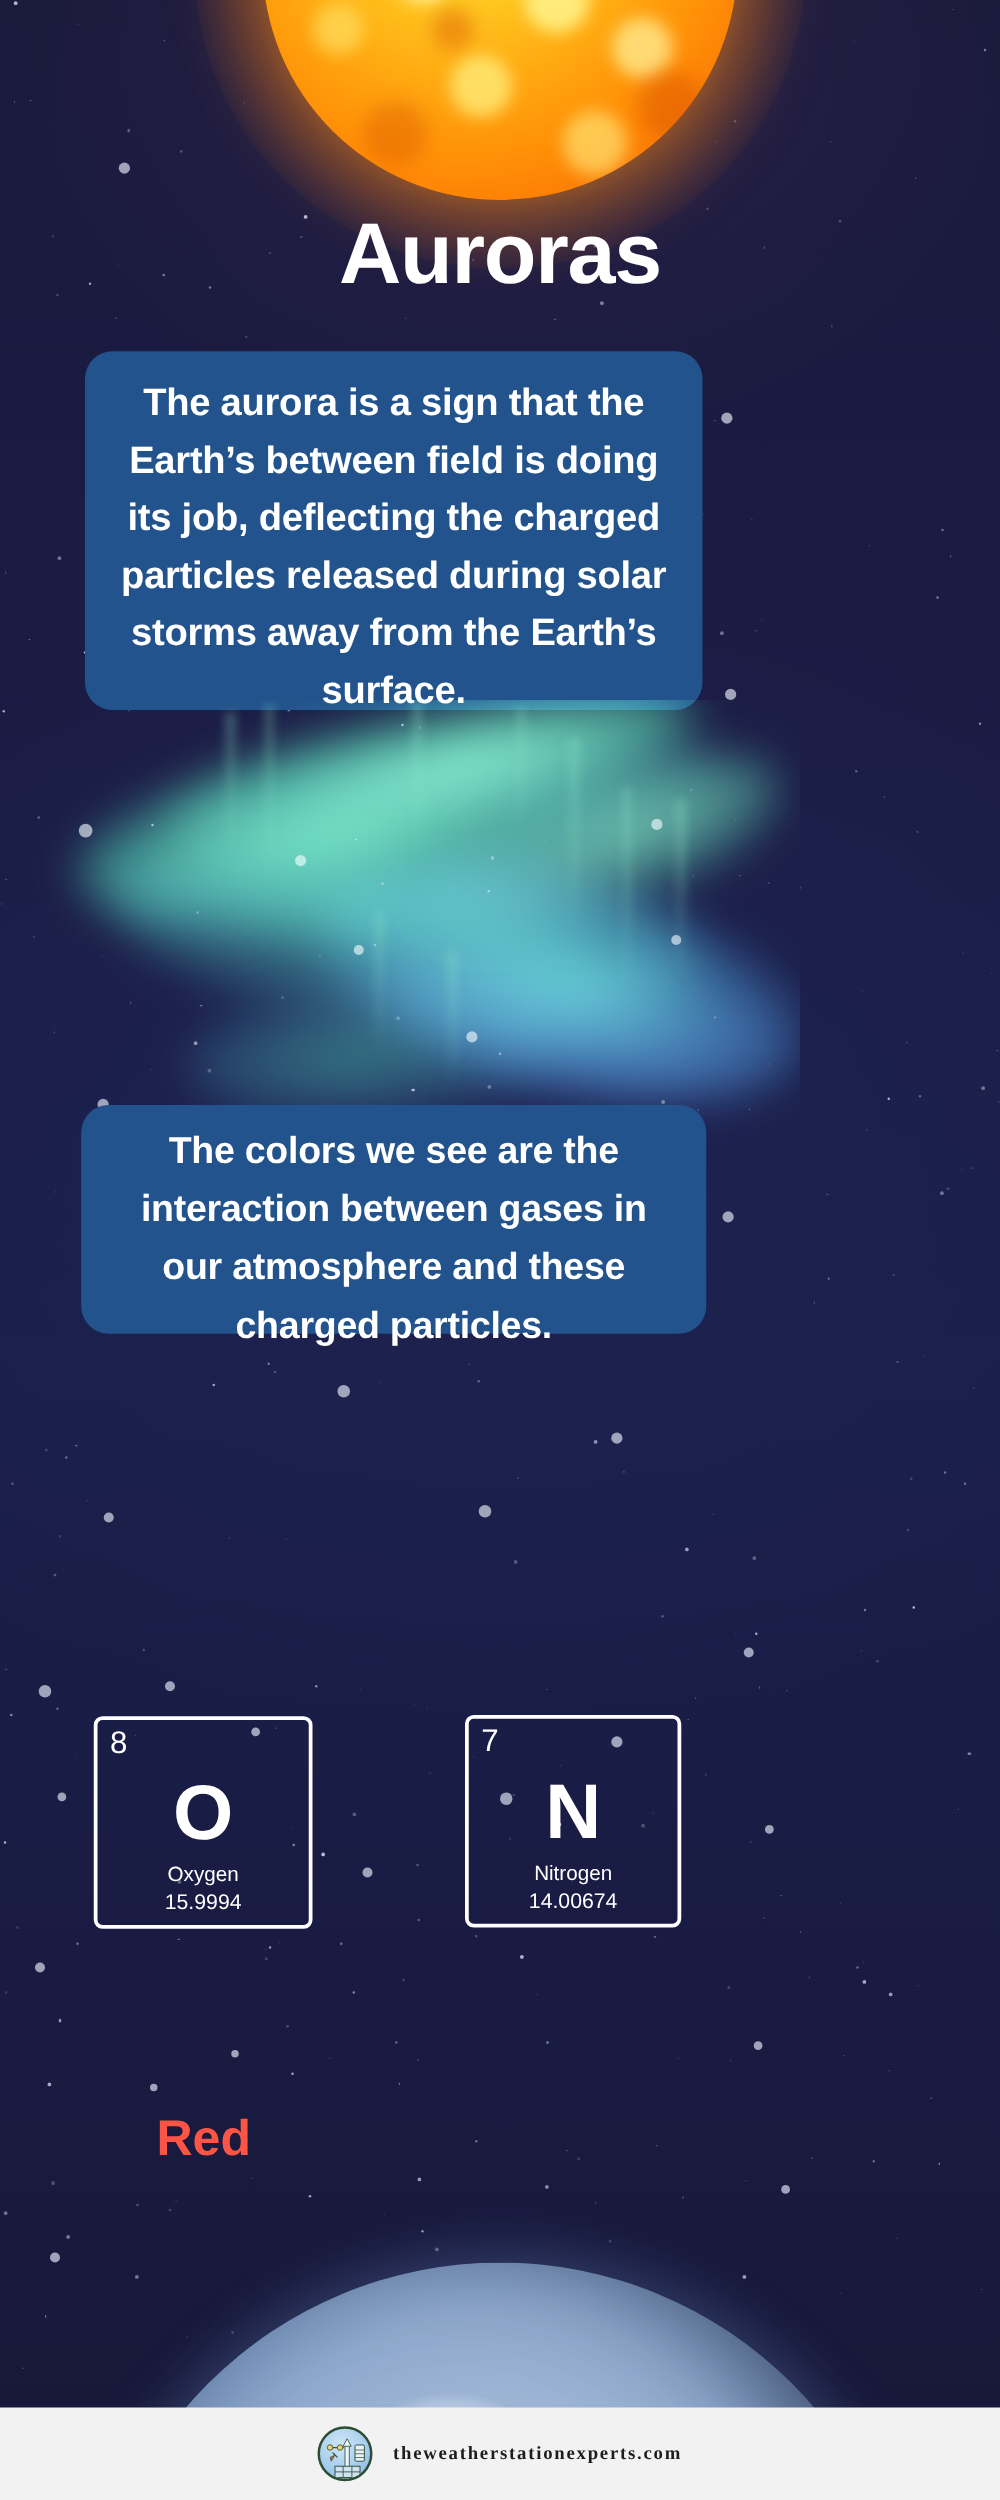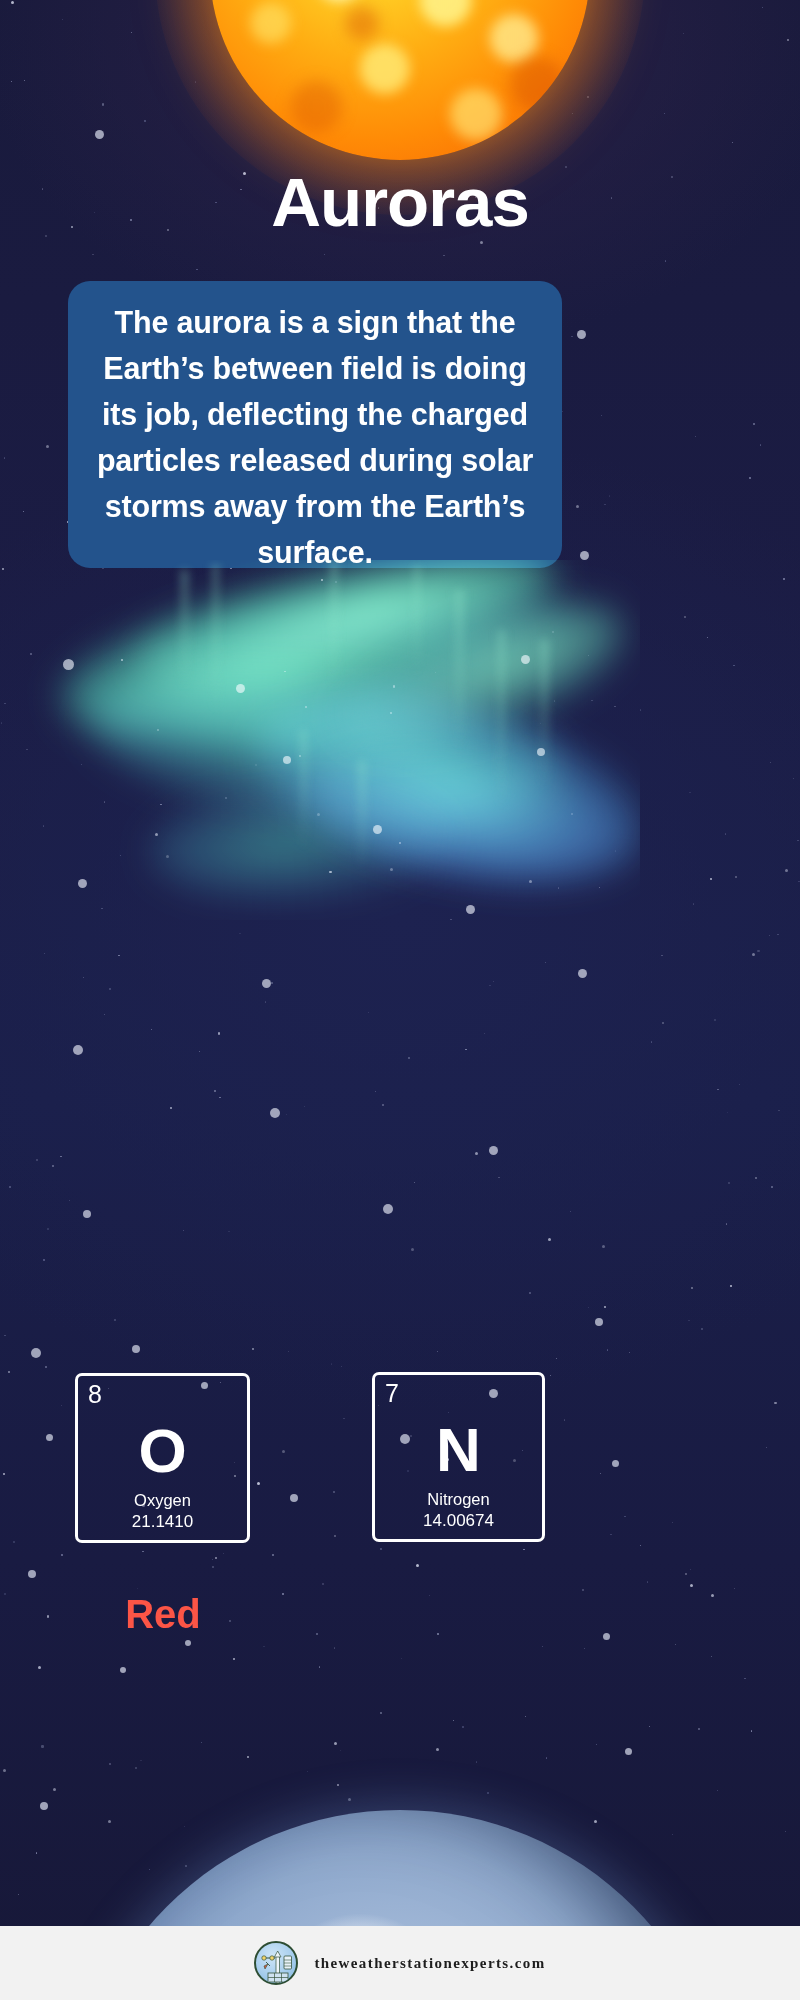--- a/index.html
+++ b/index.html
@@ -201,21 +201,21 @@
     text-align:center; font-size:17px; font-weight:normal;
   }
 
   
   .colorword {
     position:absolute;
     font-size:40px; font-weight:bold; line-height:1;
     text-align:center; width:230px;
   }
   #cw-green  { left:48px;  top:1572px; color:#72c944; }
-  #cw-red    { left:48px;  top:1594px; color:#fc5546; }
+  #cw-red    { left:48px;  top:1691px; color:#fc5546; }
   #cw-blue   { left:345px; top:1572px; color:#35aaf6; }
   #cw-purple { left:345px; top:1625px; color:#c169ef; }
 
   
   .footer {
     position:absolute; left:0; right:0; bottom:0;
     height:74px;
     background:#f2f2f2;
     display:flex; align-items:center; justify-content:center;
     gap:16px;
@@ -634,28 +634,31 @@
     <div class="ray" style="left:212px; top:4px;   width:7px;  height:150px;"></div>
     <div class="ray" style="left:330px; top:0px;   width:8px;  height:130px;"></div>
     <div class="ray" style="left:414px; top:6px;   width:6px;  height:110px;"></div>
     <div class="ray" style="left:455px; top:30px;  width:9px;  height:160px;"></div>
     <div class="ray" style="left:498px; top:70px;  width:7px;  height:180px;"></div>
     <div class="ray" style="left:540px; top:80px;  width:9px;  height:150px;"></div>
     <div class="ray" style="left:300px; top:170px; width:7px;  height:120px;"></div>
     <div class="ray" style="left:358px; top:200px; width:8px;  height:110px;"></div>
   </div>
 
+  <div class="card" id="card-two">
+    <span>The colors we see are the interaction between gases in our atmosphere and these charged particles.</span>
+  </div>
 
   <div class="earth"></div>
 
   <div class="elem" id="elem-o">
     <span class="elem-num">8</span>
     <span class="elem-sym">O</span>
     <span class="elem-name">Oxygen</span>
-    <span class="elem-mass">21.1410</span>
+    <span class="elem-mass">15.9994</span>
   </div>
 
   <div class="elem" id="elem-n">
     <span class="elem-num">7</span>
     <span class="elem-sym">N</span>
     <span class="elem-name">Nitrogen</span>
     <span class="elem-mass">14.00674</span>
   </div>
 
   <div class="colorword" id="cw-red" style="color: rgb(252, 85, 70);">Red</div>

